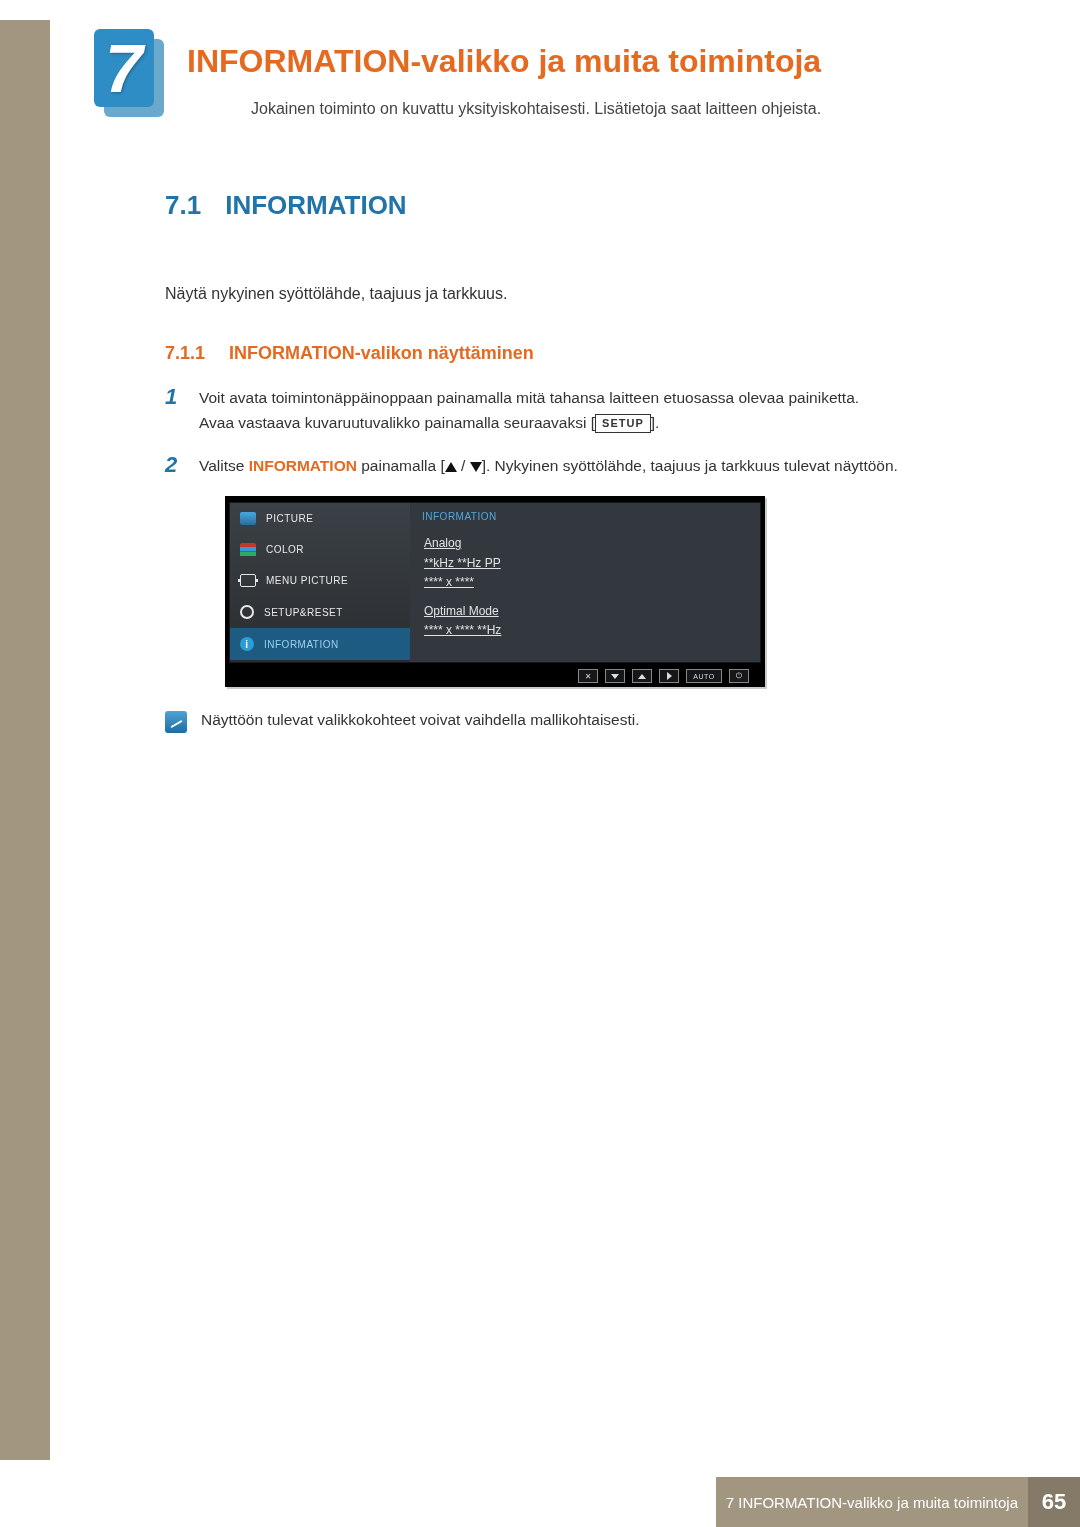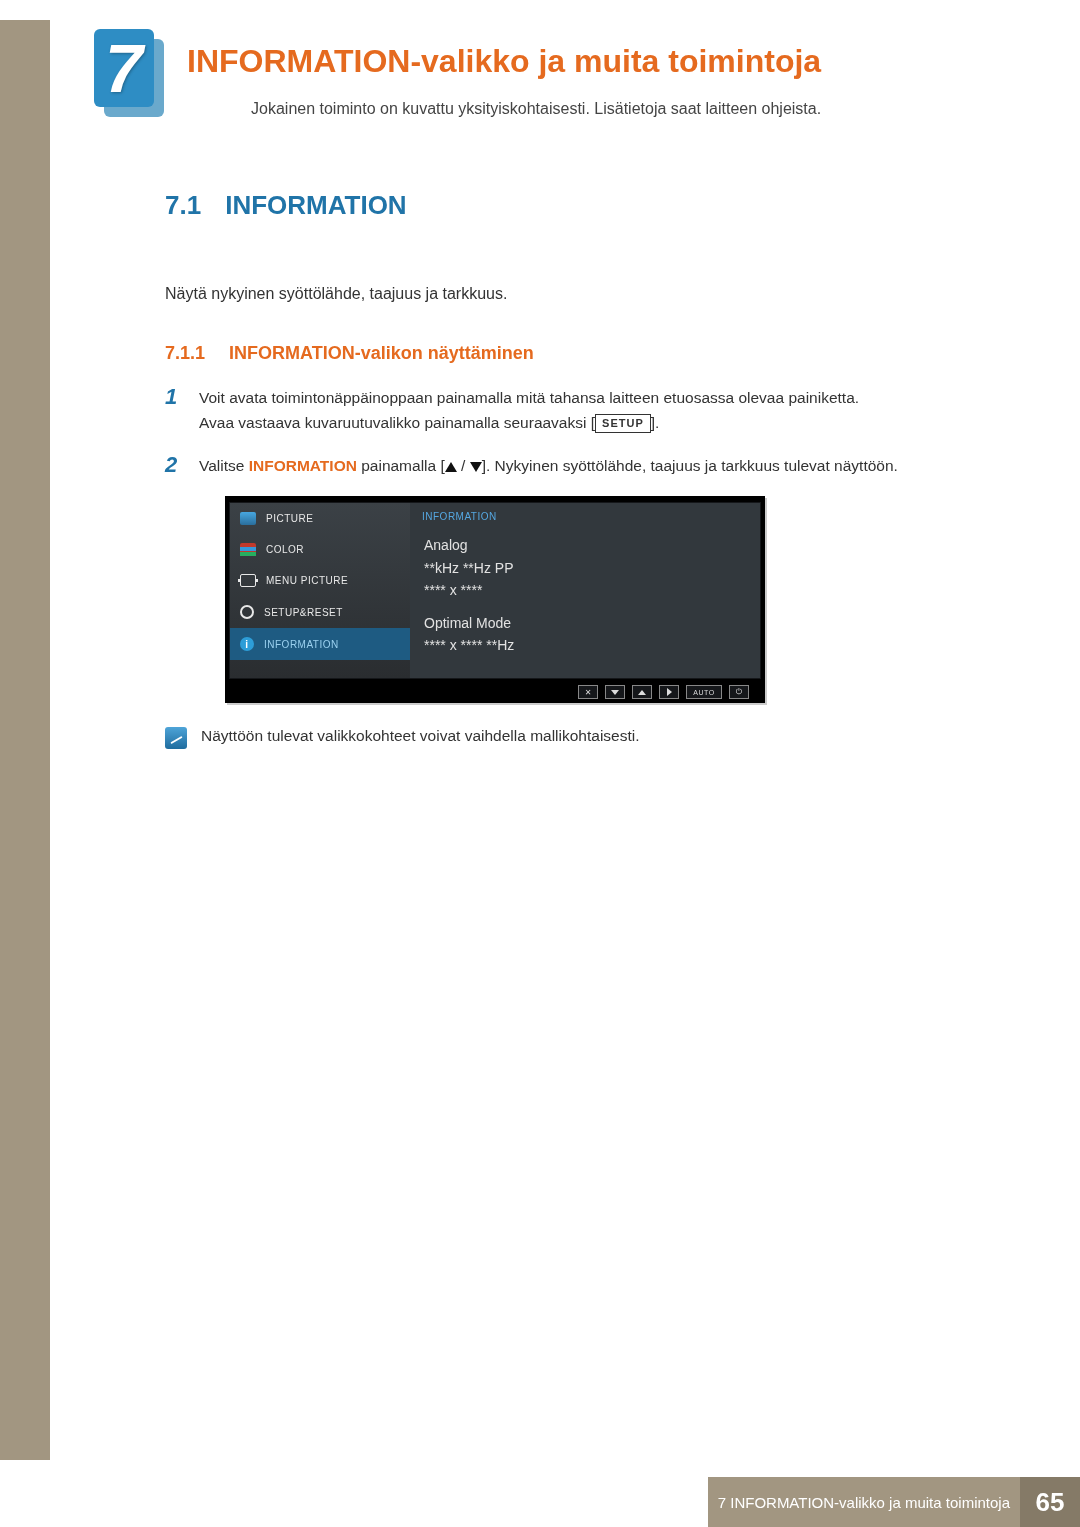--- a/index.html
+++ b/index.html
@@ -180,22 +180,23 @@
   }
   .osd-right-title {
     color: #55a7e0;
     font-size: 10px;
     letter-spacing: .5px;
     padding: 4px 12px 10px;
   }
   .osd-right-body {
     padding: 2px 14px;
     color: #e2e2e2;
-    font-size: 14px;
+    font-size: 12px;
     line-height: 1.6;
+    text-decoration: underline;
   }
   .osd-footer {
     display: flex;
     justify-content: flex-end;
     gap: 7px;
     padding: 6px 12px 2px;
     background: #000;
   }
   .fbtn {
     min-width: 20px; height: 14px;
@@ -250,23 +251,23 @@
     background: #a29681;
     color: #fff;
     font-size: 15px;
     display: flex;
     align-items: center;
     padding: 0 10px;
   }
   .footer-page {
     background: #857a67;
     color: #fff;
-    font-size: 26px;
-    font-weight: bold;
-    width: 60px;
+    font-size: 22px;
+    font-weight: bold;
+    width: 52px;
     display: flex;
     align-items: center;
     justify-content: center;
   }
 </style>
 </head>
 <body>
 
 <div class="sidebar-stripe"></div>
 

